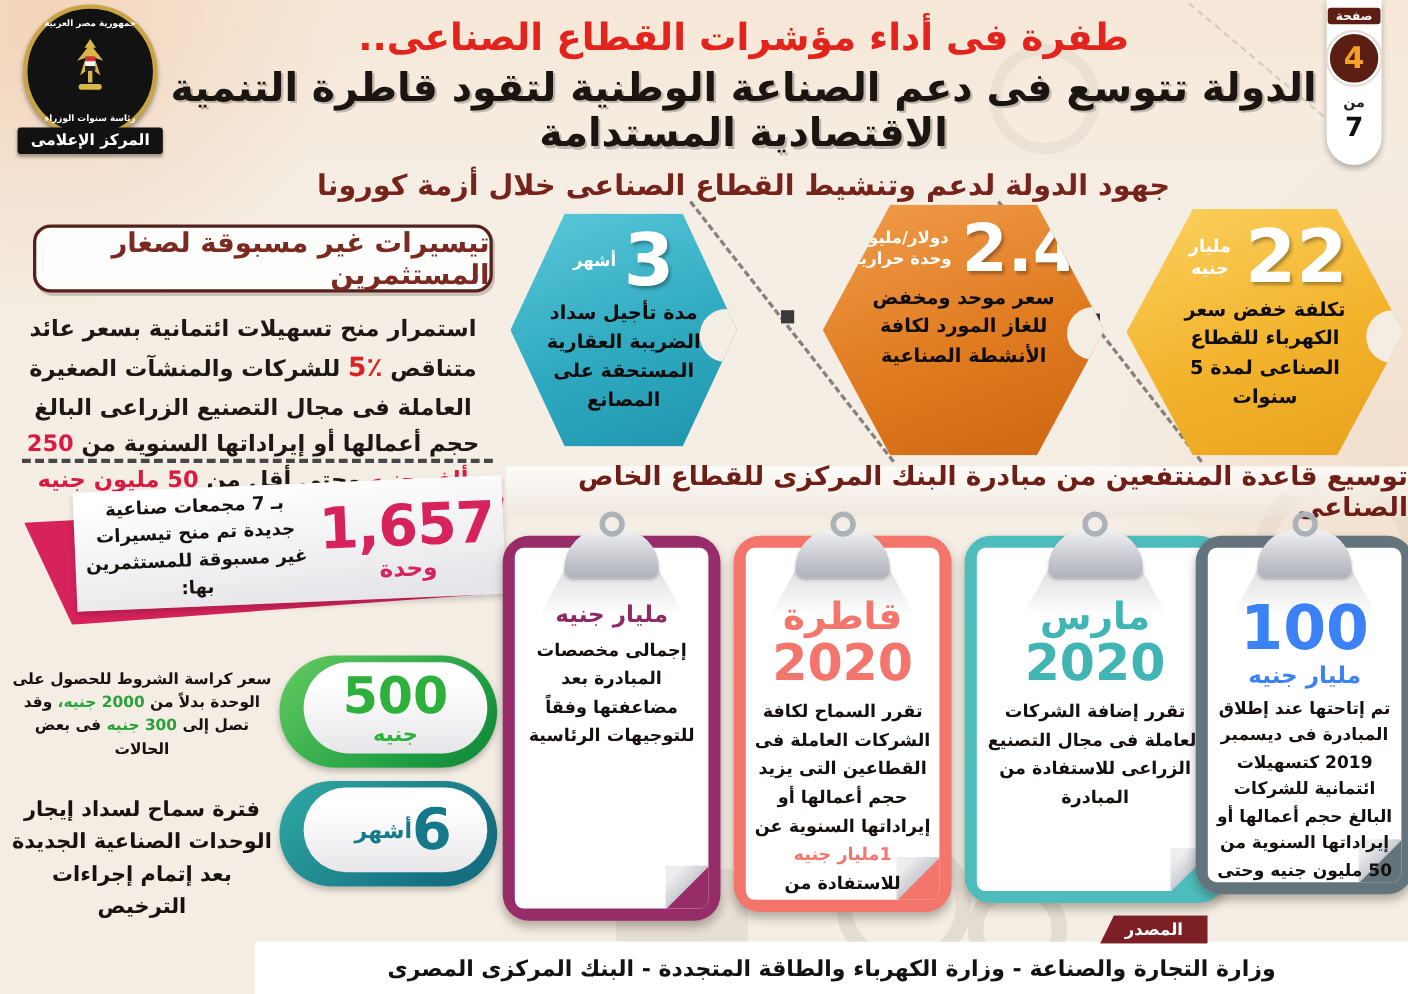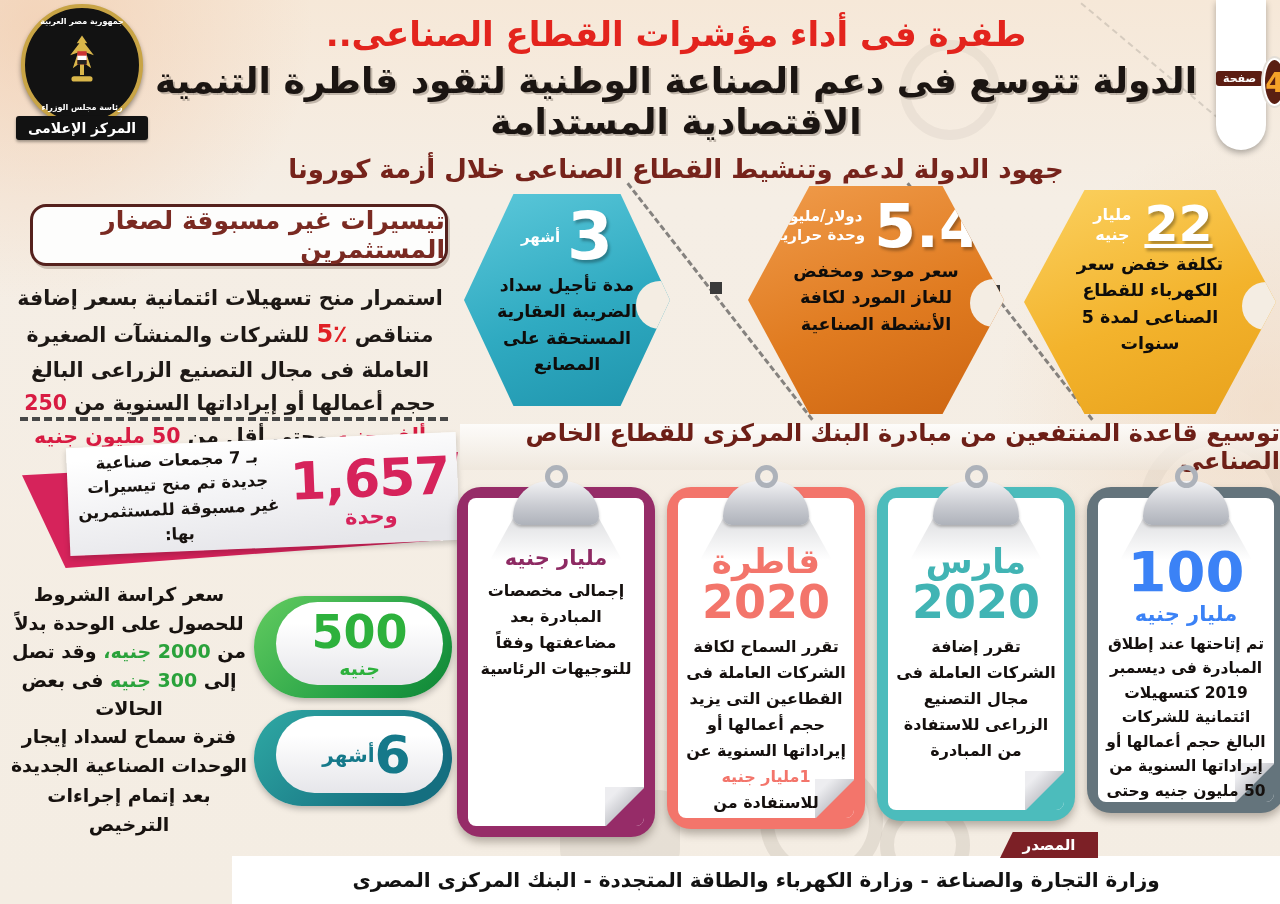--- a/index.html
+++ b/index.html
@@ -17,23 +17,23 @@
 
   
   .logo{position:absolute;left:16px;top:4px;width:132px;z-index:3;text-align:center;}
   .logo-circle{position:relative;width:114px;height:114px;margin:0 auto;border-radius:50%;
     background:#121212;border:4px solid #c8a445;box-shadow:0 3px 5px rgba(0,0,0,.4);}
   .logo-arc{position:absolute;left:0;right:0;color:#fff;font-size:8px;font-weight:bold;}
   .logo-arc.top{top:9px;} .logo-arc.bottom{bottom:10px;}
   .logo-eagle{position:absolute;left:50%;top:50%;transform:translate(-50%,-52%);}
   .logo-ribbon{position:relative;margin-top:-10px;background:#121212;color:#fff;
     font-size:14px;font-weight:bold;padding:4px 6px;border-radius:3px;box-shadow:0 2px 3px rgba(0,0,0,.35);}
-  .page-badge{position:absolute;right:14px;top:0;width:50px;height:150px;background:#fff;
+  .page-badge{position:absolute;right:24px;top:0;width:50px;height:150px;background:#fff;
     border-radius:0 0 26px 26px;box-shadow:0 3px 6px rgba(0,0,0,.3);z-index:3;
-    display:flex;flex-direction:row;align-items:center;padding-top:7px;box-sizing:border-box;}
+    display:flex;flex-direction:column;align-items:center;padding-top:7px;box-sizing:border-box;}
   .badge-label{background:#5c1d12;color:#fff;font-size:11px;font-weight:bold;padding:1px 7px;border-radius:3px;}
   .badge-circle{width:44px;height:44px;border-radius:50%;background:#5a1f12;color:#f5a228;
     font-size:27px;font-weight:bold;display:flex;align-items:center;justify-content:center;
     margin-top:7px;border:2px solid #fff;box-shadow:0 0 0 2px #e3ded7;}
   .badge-of{font-size:13px;font-weight:bold;color:#222;margin-top:9px;}
   .badge-total{font-size:24px;font-weight:bold;color:#111;margin-top:1px;}
   .header-titles{position:absolute;left:150px;right:78px;top:14px;text-align:center;direction:rtl;z-index:2;}
   .tagline{font-size:34px;font-weight:bold;color:#e3241d;margin-bottom:6px;}
   .main-title{font-size:36px;font-weight:bold;color:#1b1512;text-shadow:2px 2px 0 rgba(160,148,136,.6);margin-bottom:12px;}
   .subtitle{font-size:26px;font-weight:bold;color:#76231b;}
@@ -65,50 +65,50 @@
   .pill-teal{left:254px;top:710px;width:198px;height:96px;background:linear-gradient(135deg,#2fa9a4 0%,#156f80 80%);}
   .pill-inner{position:absolute;inset:6px 9px 13px 22px;border-radius:46px;
     background:linear-gradient(180deg,#ffffff 25%,#e6e6ea 100%);
     display:flex;align-items:center;justify-content:center;direction:rtl;}
   .pill-col{flex-direction:column;gap:0;}
   .v500{font-size:46px;font-weight:bold;color:#2db13c;line-height:1;}
   .u500{font-size:19px;font-weight:bold;color:#2db13c;margin-top:2px;}
   .v6{font-size:52px;font-weight:bold;color:#15798a;line-height:1;}
   .u6{font-size:20px;font-weight:bold;color:#15798a;margin-left:14px;}
   .side-text{position:absolute;direction:rtl;text-align:center;font-weight:bold;color:#17120f;z-index:2;}
-  .text-500{left:6px;top:580px;width:246px;font-size:19px;line-height:1.5;}
+  .text-500{left:6px;top:608px;width:246px;font-size:14px;line-height:1.5;}
   .text-6{left:6px;top:722px;width:246px;font-size:19px;line-height:1.55;}
   .hl-green{color:#2aa23b;}
 
   
   .conn-line{position:absolute;border-top:3px dashed rgba(58,58,58,.6);z-index:1;}
   .conn-sq{position:absolute;width:12px;height:12px;background:#3a3a3a;z-index:1;}
   .hex{position:absolute;clip-path:polygon(24% 0,76% 0,100% 50%,76% 100%,24% 100%,0 50%);
     display:flex;flex-direction:column;align-items:center;direction:rtl;z-index:2;}
   .hex1{left:464px;top:194px;width:206px;height:212px;background:linear-gradient(160deg,#5cc8da 0%,#2faac1 55%,#1f94ac 100%);}
   .hex2{left:748px;top:186px;width:256px;height:228px;background:linear-gradient(160deg,#f09c4c 0%,#e07b20 55%,#cd6512 100%);}
   .hex3{left:1024px;top:190px;width:252px;height:224px;background:linear-gradient(160deg,#fbd160 0%,#f3b32c 55%,#e8a11c 100%);}
   .hex-notch{position:absolute;width:48px;height:48px;border-radius:50%;background:#f4ede3;right:-14px;top:41%;}
   .hex-num-row{display:flex;align-items:center;justify-content:center;gap:7px;margin-top:10px;}
   .hex-value{color:#fff;font-weight:bold;line-height:1;text-shadow:2px 3px 3px rgba(0,0,0,.3);}
-  .hex1 .hex-value{font-size:66px;} .hex2 .hex-value{font-size:60px;} .hex3 .hex-value{font-size:49px;text-decoration:underline;}
+  .hex1 .hex-value{font-size:66px;} .hex2 .hex-value{font-size:60px;} .hex3 .hex-value{font-size:67px;}
   .hex-unit{color:#fff;font-weight:bold;font-size:15px;line-height:1.25;text-align:center;}
   .hex2 .hex-unit{width:96px;} .hex3 .hex-unit{width:50px;font-size:16px;}
   .hex-text{font-size:17.5px;font-weight:bold;color:#0f0d0b;text-align:center;line-height:1.5;padding:0 28px;margin-top:2px;}
 
   .mid-banner{position:absolute;left:460px;top:424px;width:820px;height:46px;z-index:2;
     background:linear-gradient(180deg,rgba(255,255,255,.8),rgba(235,227,216,.55));
     display:flex;align-items:center;justify-content:center;direction:rtl;
     font-size:24px;font-weight:bold;color:#6d1f17;}
 
   
   .card{position:absolute;top:487px;width:198px;border-radius:24px;z-index:2;box-shadow:0 5px 9px rgba(60,48,38,.35);}
   .card1{left:457px;height:350px;background:#962c68;}
   .card2{left:667px;height:342px;background:#f3756b;}
-  .card3{left:877px;height:334px;background:#4cbcbc;}
+  .card3{left:877px;height:334px;background:#4cbcbc;padding-left:39px;}
   .card4{left:1087px;height:326px;background:#64747c;}
   .card-paper{position:absolute;inset:11px;background:#fff;border-radius:8px;overflow:hidden;}
   .paper-streak{position:absolute;top:0;left:50%;transform:translateX(-50%);width:132px;height:62px;
     background:linear-gradient(180deg,rgba(150,152,160,.45),rgba(150,152,160,0));
     clip-path:polygon(26% 0,74% 0,100% 100%,0 100%);}
   .paper-fold{position:absolute;right:-1px;bottom:-1px;width:40px;height:40px;}
   .fold1{background:linear-gradient(to top left,#962c68 49%,#cbccd1 51%,#ededf0 80%);}
   .fold2{background:linear-gradient(to top left,#f3756b 49%,#cbccd1 51%,#ededf0 80%);}
   .fold3{background:linear-gradient(to top left,#4cbcbc 49%,#cbccd1 51%,#ededf0 80%);}
   .fold4{background:linear-gradient(to top left,#64747c 49%,#cbccd1 51%,#ededf0 80%);}
@@ -153,40 +153,40 @@
       <div class="logo-arc top">جمهورية مصر العربية</div>
       <div class="logo-eagle">
         <svg width="54" height="58" viewBox="0 0 40 44">
           <path d="M20 2 L24 8 L22 8 L29 17 L23 15 L27 27 L21.5 23 L21.5 32 L18.5 32 L18.5 23 L13 27 L17 15 L11 17 L18 8 L16 8 Z" fill="#d9b64a"></path>
           <rect x="16.5" y="14" width="7" height="10" fill="#c33"></rect>
           <rect x="16.5" y="17.4" width="7" height="3.3" fill="#fff"></rect>
           <rect x="16.5" y="20.7" width="7" height="3.3" fill="#222"></rect>
           <rect x="12" y="33" width="16" height="4" rx="2" fill="#d9b64a"></rect>
         </svg>
       </div>
-      <div class="logo-arc bottom">رئاسة مجلس الوزراء</div>
+      <div class="logo-arc bottom">رئاسة سنوات الوزراء</div>
     </div>
     <div class="logo-ribbon">المركز الإعلامى</div>
   </div>
 
   <div class="page-badge">
     <div class="badge-label">صفحة</div>
     <div class="badge-circle">4</div>
     <div class="badge-of">من</div>
     <div class="badge-total">7</div>
   </div>
 
   <div class="header-titles">
     <div class="tagline">طفرة فى أداء مؤشرات القطاع الصناعى..</div>
     <div class="main-title">الدولة تتوسع فى دعم الصناعة الوطنية لتقود قاطرة التنمية الاقتصادية المستدامة</div>
     <div class="subtitle">جهود الدولة لدعم وتنشيط القطاع الصناعى خلال أزمة كورونا</div>
   </div>
 
   <div class="box-title">تيسيرات غير مسبوقة لصغار المستثمرين</div>
-  <div class="left-para"><span>استمرار منح تسهيلات ائتمانية بسعر إضافة متناقص </span><span class="hl-red-big">٪5</span><span> للشركات والمنشآت الصغيرة العاملة فى مجال التصنيع الزراعى البالغ حجم أعمالها أو إيراداتها السنوية من </span><span class="hl-red">250 ألف جنيه</span><span> وحتى أقل من </span><span class="hl-red">50 مليون جنيه</span></div>
+  <div class="left-para"><span>استمرار منح تسهيلات ائتمانية بسعر عائد متناقص </span><span class="hl-red-big">٪5</span><span> للشركات والمنشآت الصغيرة العاملة فى مجال التصنيع الزراعى البالغ حجم أعمالها أو إيراداتها السنوية من </span><span class="hl-red">250 ألف جنيه</span><span> وحتى أقل من </span><span class="hl-red">50 مليون جنيه</span></div>
   <div class="dash-sep"></div>
 
   <div class="rib-wrap">
     <div class="rib-pink"></div>
     <div class="rib-panel">
       <div class="rib-num">
         <div class="rib-value">1,657</div>
         <div class="rib-unit">وحدة</div>
       </div>
       <div class="rib-text">بـ 7 مجمعات صناعية جديدة تم منح تيسيرات غير مسبوقة للمستثمرين بها:</div>
@@ -218,21 +218,21 @@
     <div class="hex-notch"></div>
     <div class="hex-num-row">
       <div class="hex-value">3</div>
       <div class="hex-unit">أشهر</div>
     </div>
     <div class="hex-text">مدة تأجيل سداد الضريبة العقارية المستحقة على المصانع</div>
   </div>
   <div class="hex hex2">
     <div class="hex-notch"></div>
     <div class="hex-num-row">
-      <div class="hex-value">5.4</div>
+      <div class="hex-value">2.4</div>
       <div class="hex-unit">دولار/مليون وحدة حرارية</div>
     </div>
     <div class="hex-text">سعر موحد ومخفض للغاز المورد لكافة الأنشطة الصناعية</div>
   </div>
   <div class="hex hex3">
     <div class="hex-notch"></div>
     <div class="hex-num-row">
       <div class="hex-value">22</div>
       <div class="hex-unit">مليار جنيه</div>
     </div>

